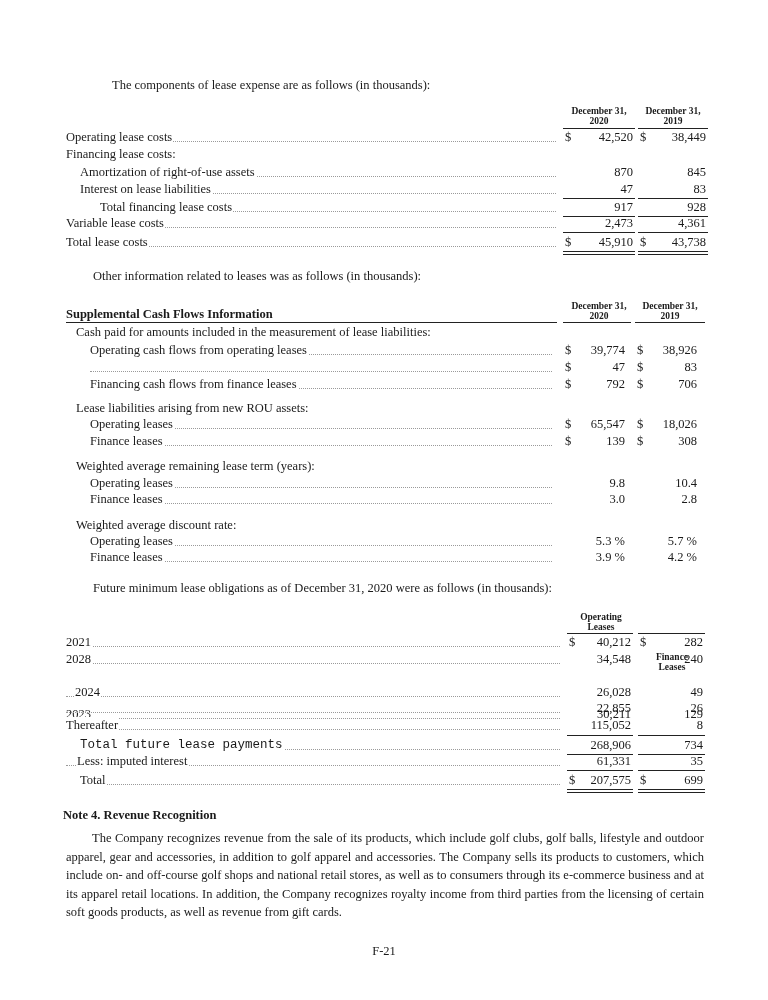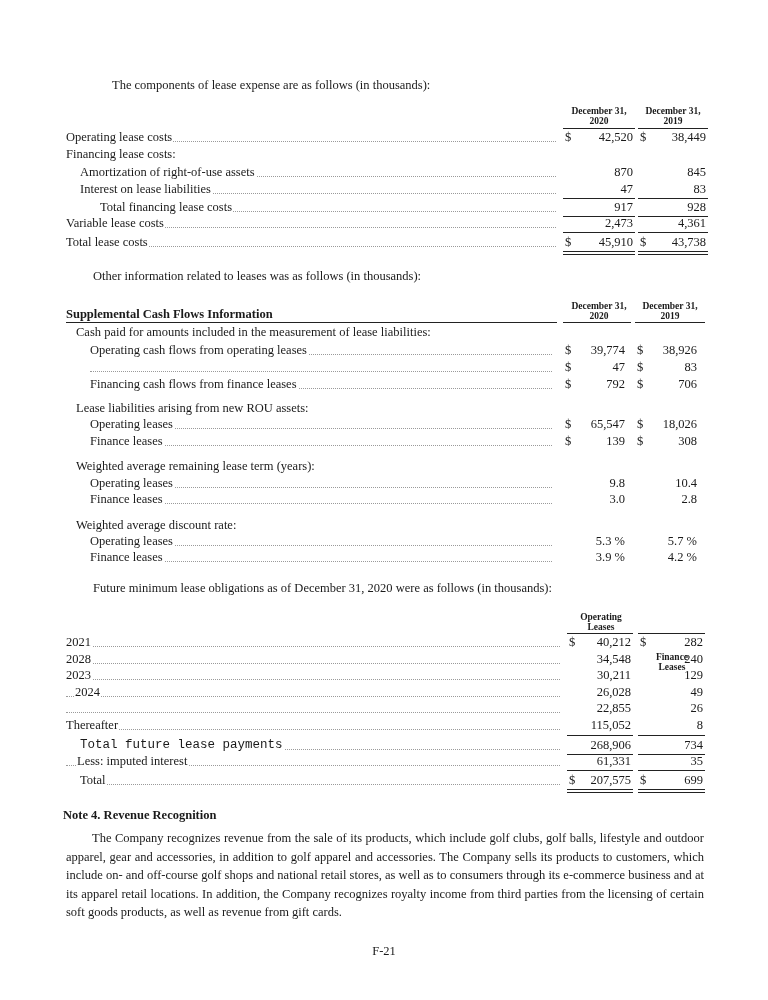--- a/index.html
+++ b/index.html
@@ -285,21 +285,21 @@
 <div class="row" style="top:651px;">
   <div class="dots" style="left:0; width:494px;"></div>
   <span class="lbl" style="left:0;">2028</span>
   <div class="cell" style="left:501px; width:66px;">
     <span class="val">34,548</span>
   </div>
   <div class="cell" style="left:572px; width:67px;">
     <span class="val">240</span>
   </div>
 </div>
-<div class="row" style="top:667px;text-align:right;">
+<div class="row" style="top:706px;text-align:right;">
   <div class="dots" style="left:0; width:494px;"></div>
   <span class="lbl" style="left:0;">2023</span>
   <div class="cell" style="left:501px; width:66px;">
     <span class="val">30,211</span>
   </div>
   <div class="cell" style="left:572px; width:67px;">
     <span class="val">129</span>
   </div>
 </div>
 <div class="row" style="top:684px;">

